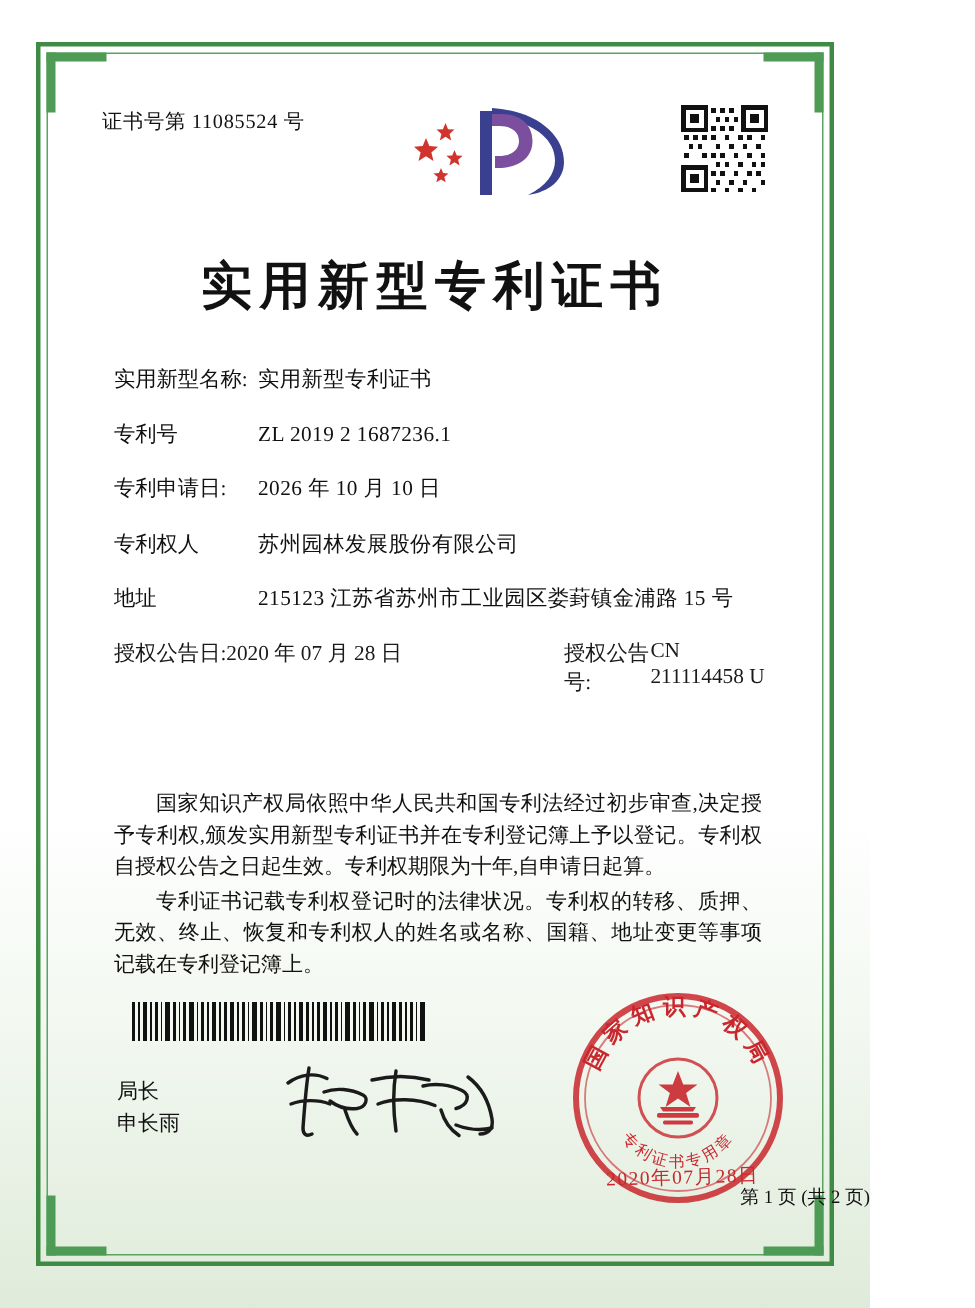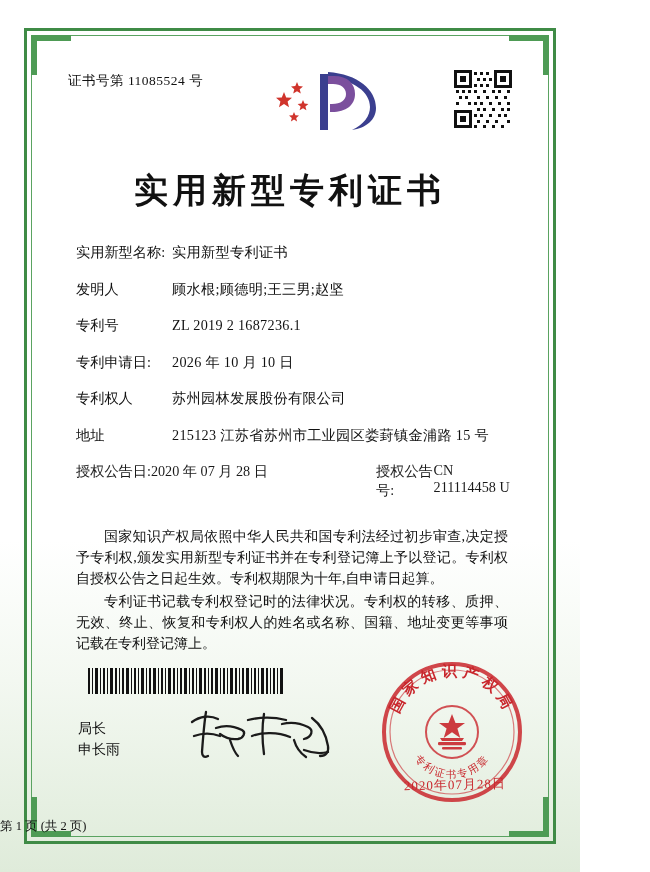--- a/index.html
+++ b/index.html
@@ -179,22 +179,22 @@
     color: #c9272d;
     letter-spacing: 1px;
     transform: rotate(-1.5deg);
     font-family: "Liberation Serif", "DejaVu Serif", serif;
   }
 
   
   .footer {
     position: absolute;
     left: 0; right: 0;
-    top: 818px;
-    text-align: left;
+    top: 790px;
+    text-align: right;
     font-size: 12.5px;
     color: #111;
   }
 </style>
 </head>
 <body>
 
 <div class="cert">
 
   <div class="border-outer"></div>
@@ -295,26 +295,20 @@
 
   <div class="title">实用新型专利证书</div>
 
   <div class="fields">
 
     <div class="field">
       <span class="lbl">实用新型名称:</span>
       <span class="val">实用新型专利证书</span>
     </div>
 
-    <div class="field">
-      <span class="lbl spread">
-        <span>发明人</span>
-      </span>
-      <span class="val">顾水根;顾德明;王三男;赵坚</span>
-    </div>
 
     <div class="field">
       <span class="lbl spread">
         <span>专利号</span>
       </span>
       <span class="val">ZL 2019 2 1687236.1</span>
     </div>
 
     <div class="field">
       <span class="lbl">专利申请日:</span>

